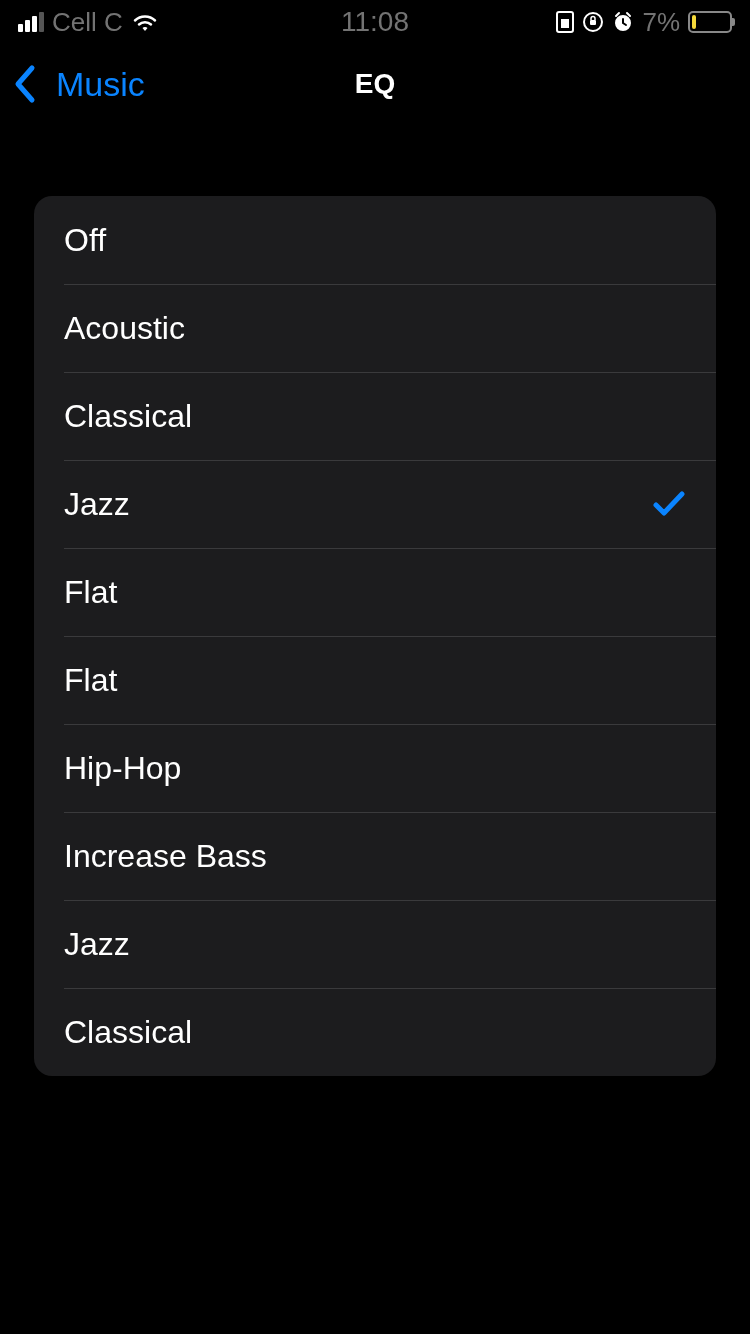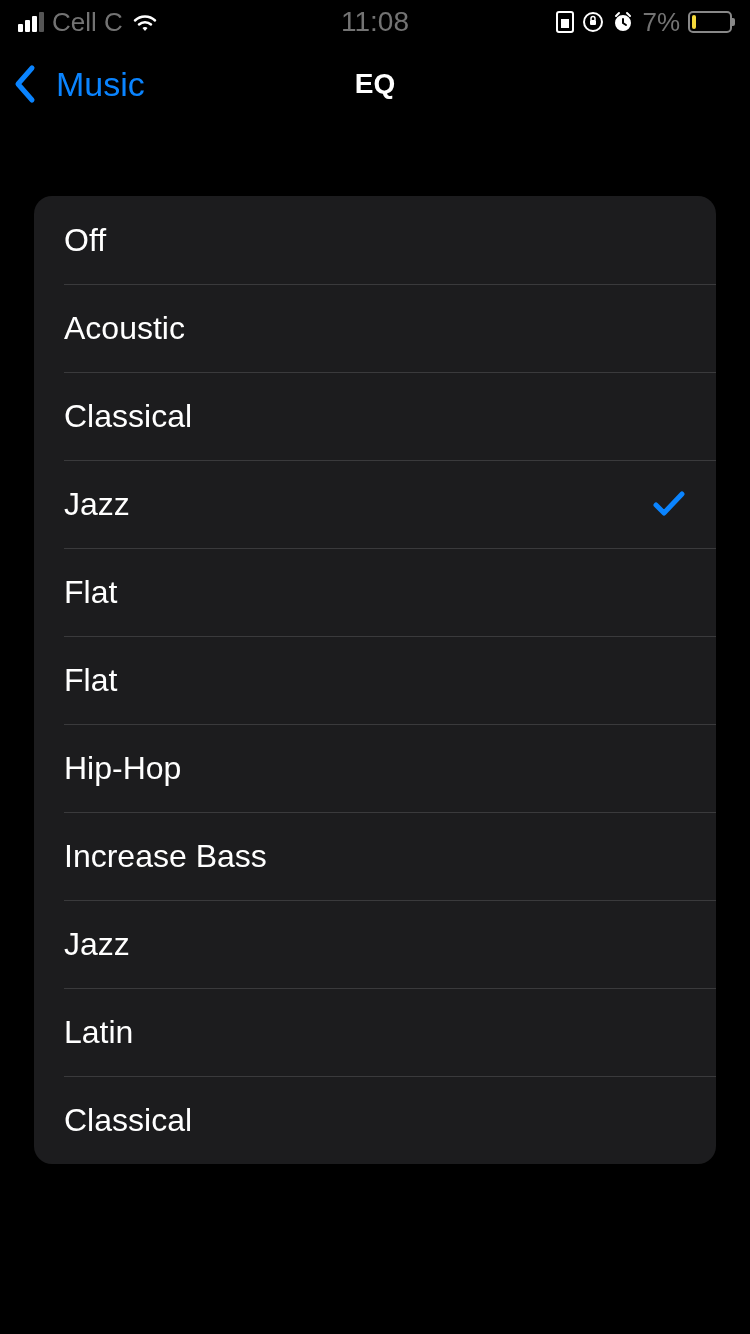--- a/index.html
+++ b/index.html
@@ -250,18 +250,15 @@
   <div class="list-row">
     <span class="row-label">Hip-Hop</span>
   </div>
   <div class="list-row">
     <span class="row-label">Increase Bass</span>
   </div>
   <div class="list-row">
     <span class="row-label">Jazz</span>
   </div>
   <div class="list-row">
-    <span class="row-label">Latin</span>
-  </div>
-  <div class="list-row">
     <span class="row-label">Classical</span>
   </div>
 </div>
 
 </body></html>

